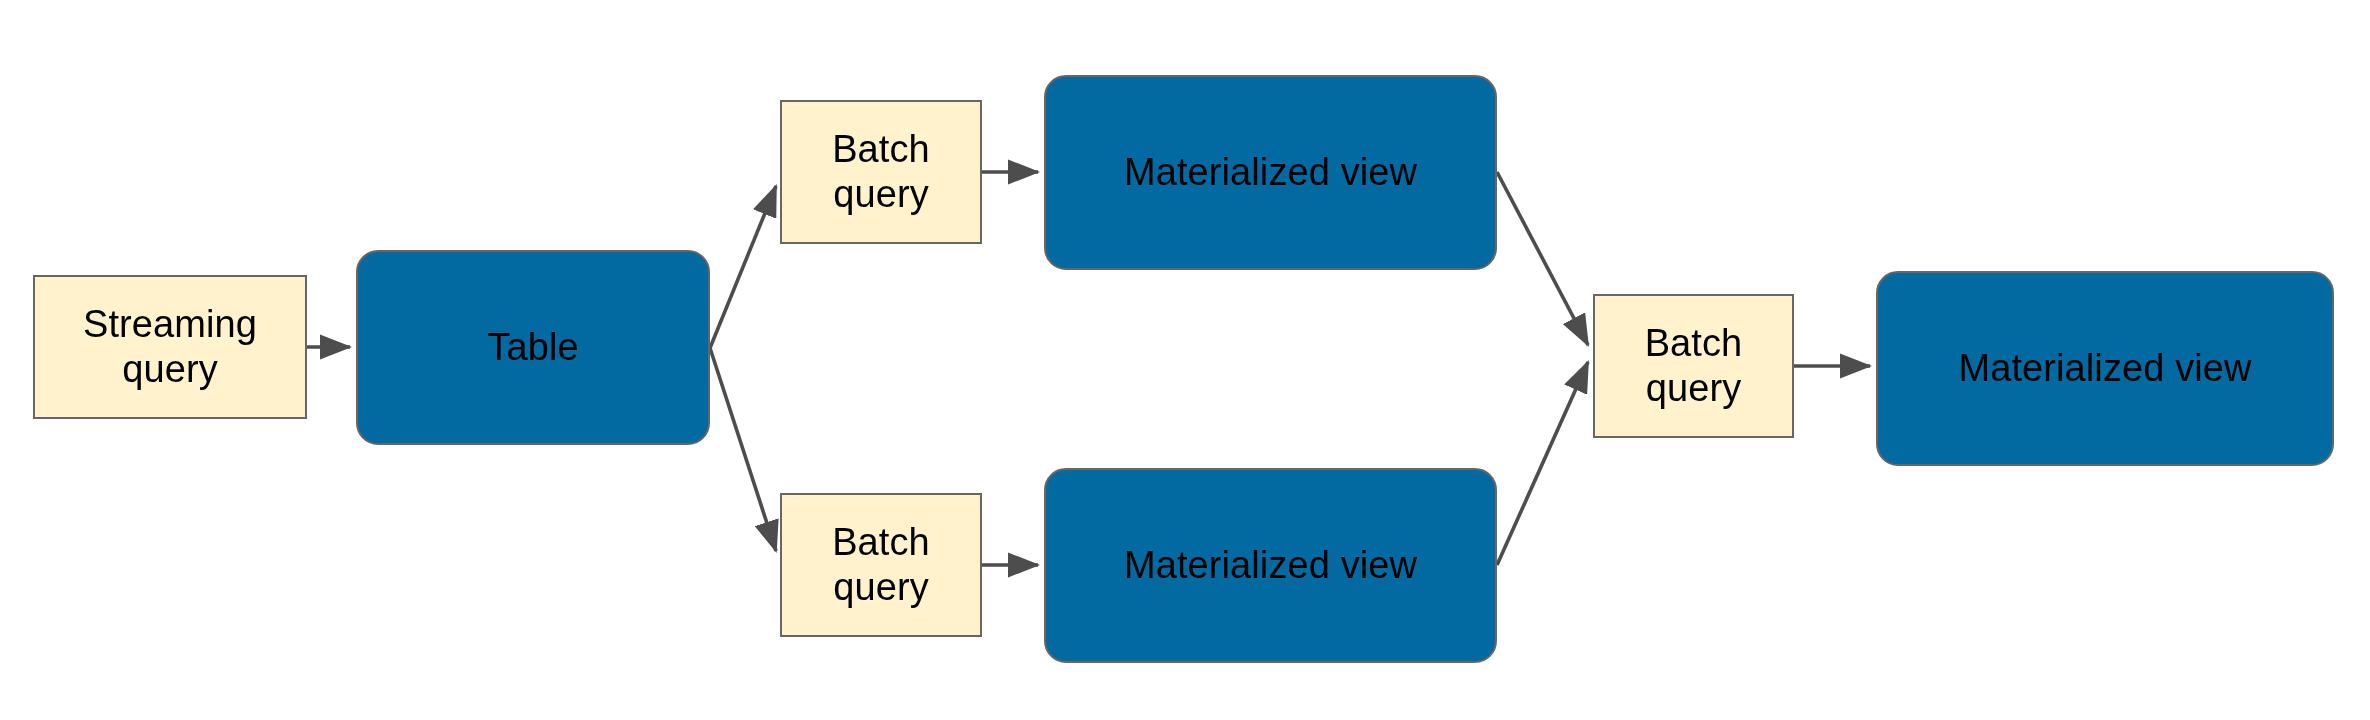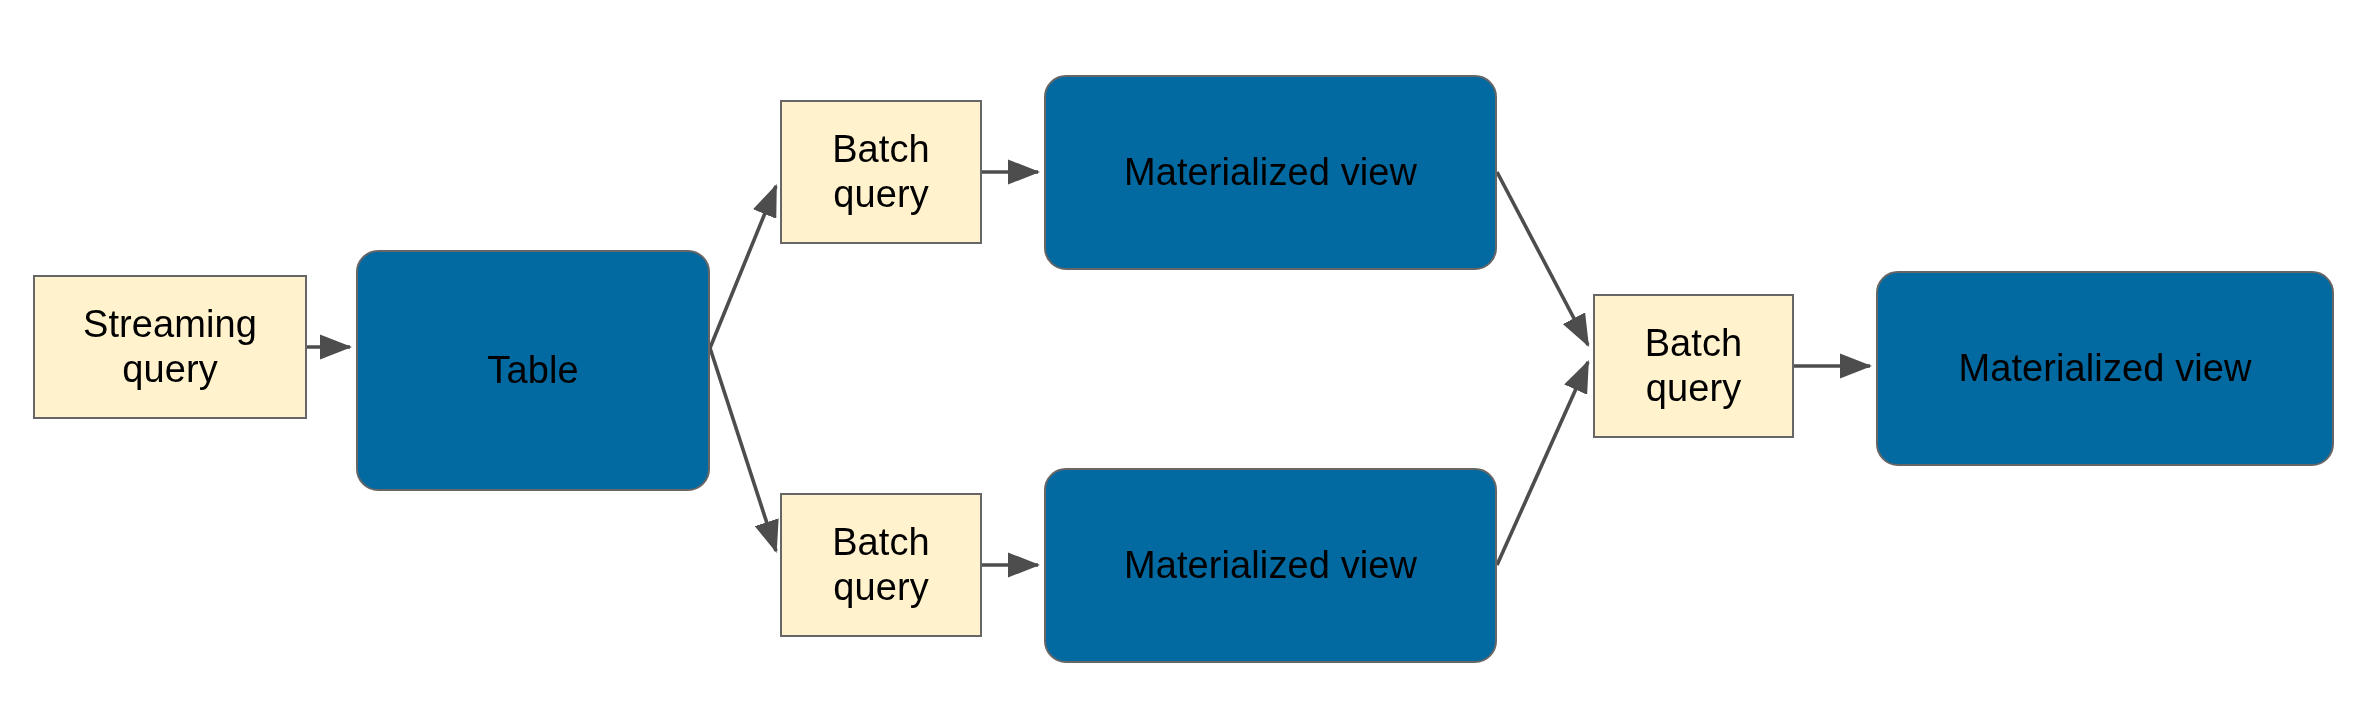--- a/index.html
+++ b/index.html
@@ -84,21 +84,21 @@
     <line x1="1497" y1="565" x2="1588" y2="362" stroke="#4d4d4d" stroke-width="3.6" marker-end="url(#arrowhead)"></line>
 
     <line x1="1794" y1="366" x2="1870" y2="366" stroke="#4d4d4d" stroke-width="3.6" marker-end="url(#arrowhead)"></line>
   </svg>
 
   <div class="node process" style="left:33px; top:275px; width:274px; height:144px;">
     <span class="node-label">Streaming
 query</span>
   </div>
 
-  <div class="node store" style="left:356px; top:250px; width:354px; height:241px;">
+  <div class="node store" style="left:356px; top:250px; width:354px; height:195px;">
     <span class="node-label">Table</span>
   </div>
 
   <div class="node process" style="left:780px; top:100px; width:202px; height:144px;">
     <span class="node-label">Batch
 query</span>
   </div>
 
   <div class="node store" style="left:1044px; top:75px; width:453px; height:195px;">
     <span class="node-label">Materialized view</span>

